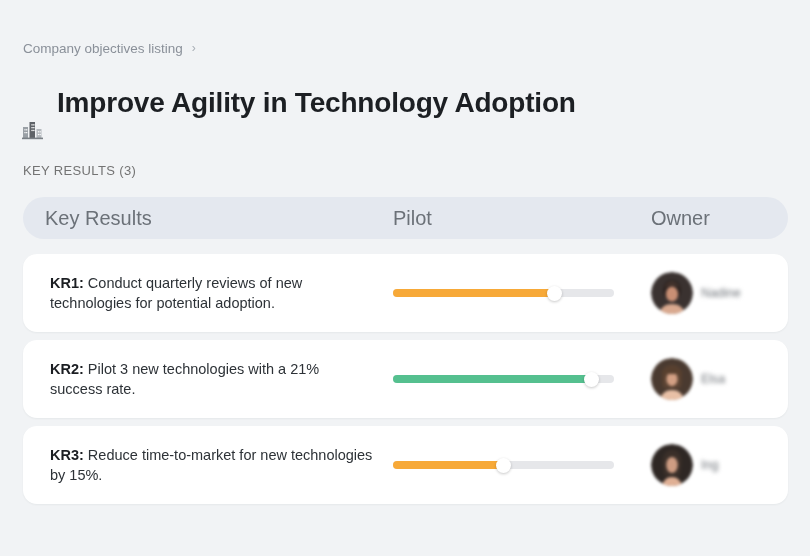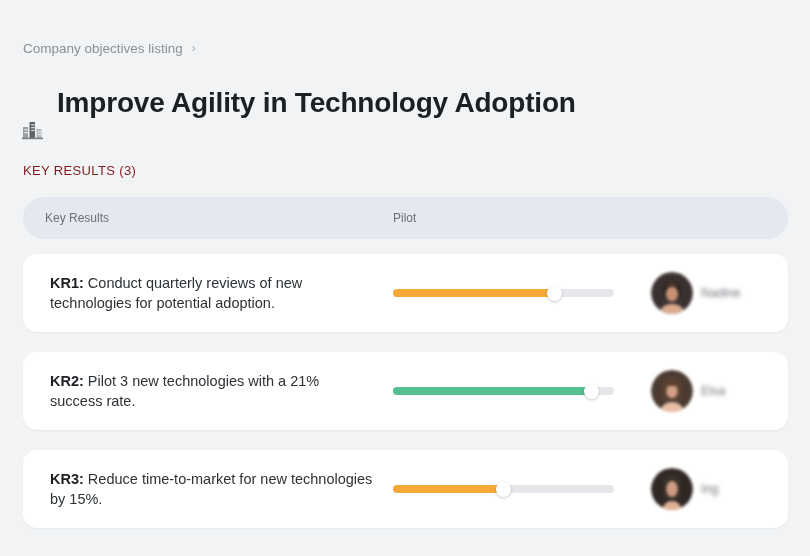--- a/index.html
+++ b/index.html
@@ -75,59 +75,59 @@
     white-space: nowrap;
   }
 
   
   .section-label {
     position: absolute;
     left: 23px;
     top: 163px;
     font-size: 13px;
     letter-spacing: 0.35px;
-    color: #7f1d1d;
+    color: #737373;
     text-transform: uppercase;
   }
 
   
   .table {
     position: absolute;
     left: 23px;
     top: 197px;
     width: 765px;
   }
 
   .table-head {
     display: flex;
     align-items: center;
     height: 42px;
     background: #e4e8ef;
     border-radius: 21px;
     box-sizing: border-box;
   }
   .th {
-    font-size: 12px;
+    font-size: 20px;
     color: #6b7178;
     font-weight: 400;
   }
   .th-key     { width: 370px; padding-left: 22px; box-sizing: border-box; }
   .th-status  { width: 258px; box-sizing: border-box; }
   .th-owner   { width: 137px; box-sizing: border-box; }
 
   .rows { margin-top: 15px; }
 
   .row {
     display: flex;
     align-items: center;
     height: 78px;
     background: #ffffff;
     border-radius: 14px;
     box-shadow: 0 1px 2px rgba(20,30,45,0.05);
-    margin-bottom: 20px;
+    margin-bottom: 8px;
     box-sizing: border-box;
   }
 
   .cell-key {
     width: 370px;
     padding: 0 18px 0 27px;
     box-sizing: border-box;
     font-size: 14.5px;
     line-height: 20px;
     color: #2d3237;
@@ -226,20 +226,21 @@
     <h1 class="page-title">Improve Agility in Technology Adoption</h1>
   </div>
 
   <div class="section-label">KEY RESULTS (3)</div>
 
   <div class="table">
 
     <div class="table-head">
       <div class="th th-key">Key Results</div>
       <div class="th th-status">Pilot</div>
+      <div class="th th-owner">Owner</div>
     </div>
 
     <div class="rows">
 
       <div class="row">
         <div class="cell-key">
           <span class="kr-tag">KR1:</span><span> Conduct quarterly reviews of new technologies for potential adoption.</span>
         </div>
         <div class="cell-status">
           <div class="bar-track">

